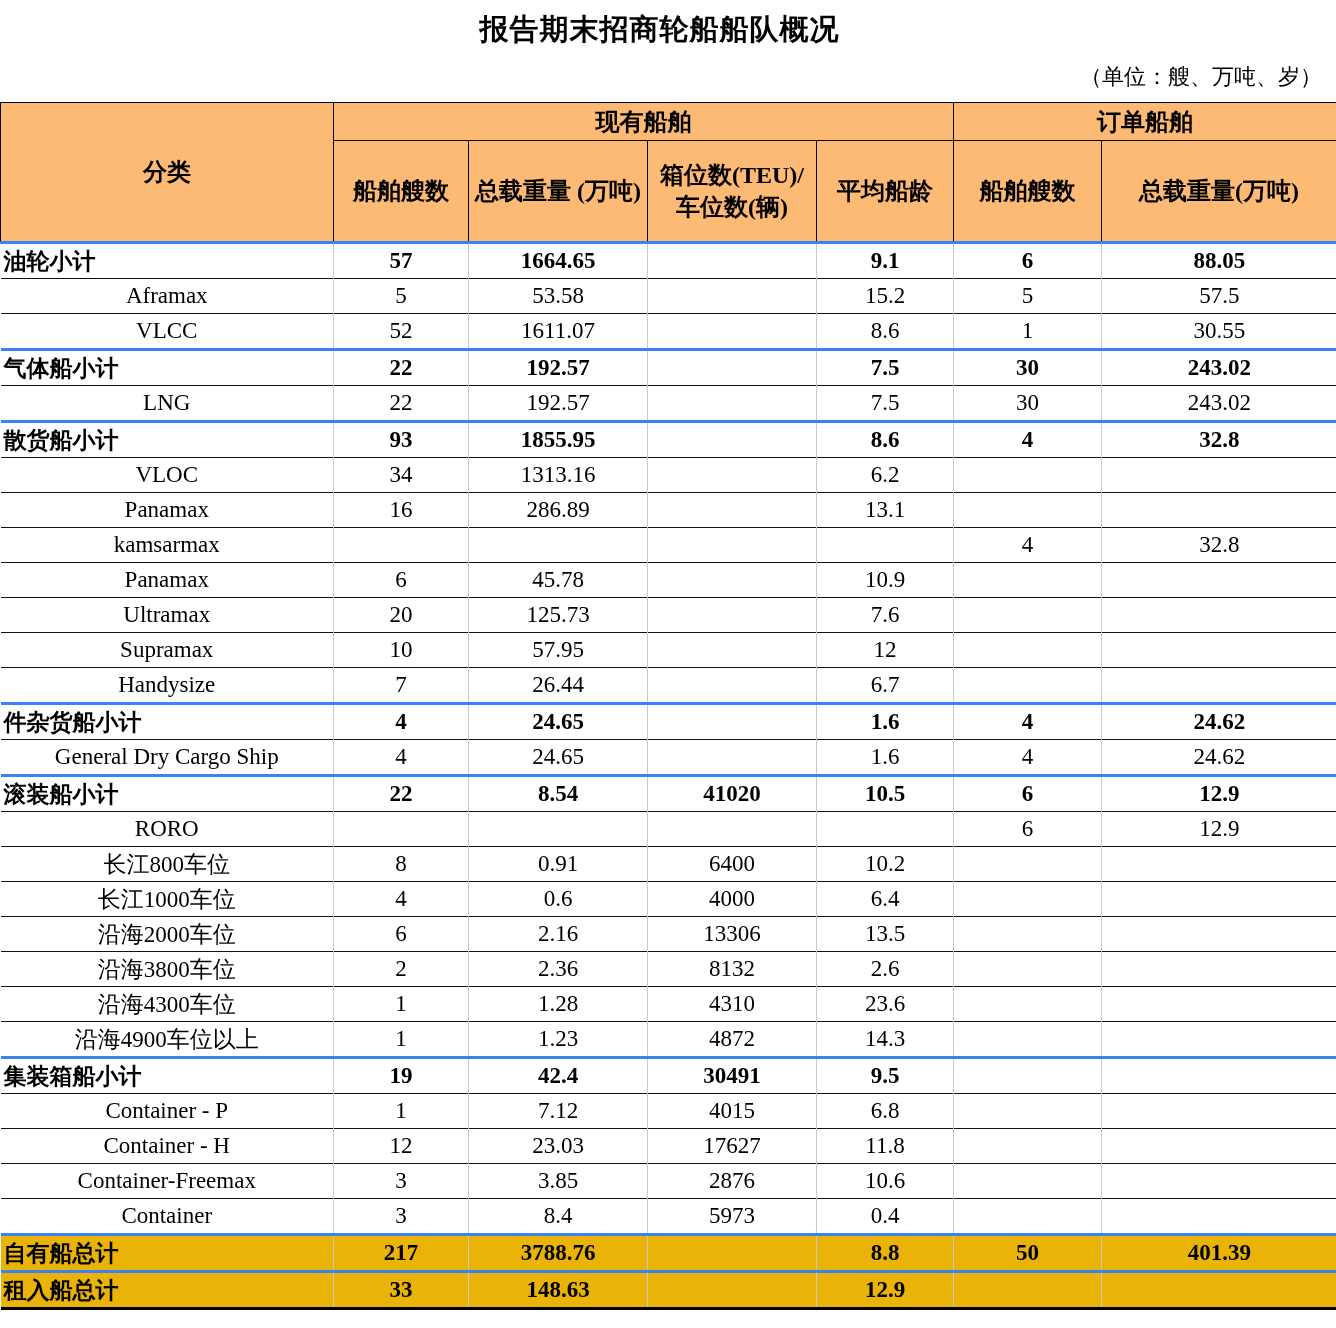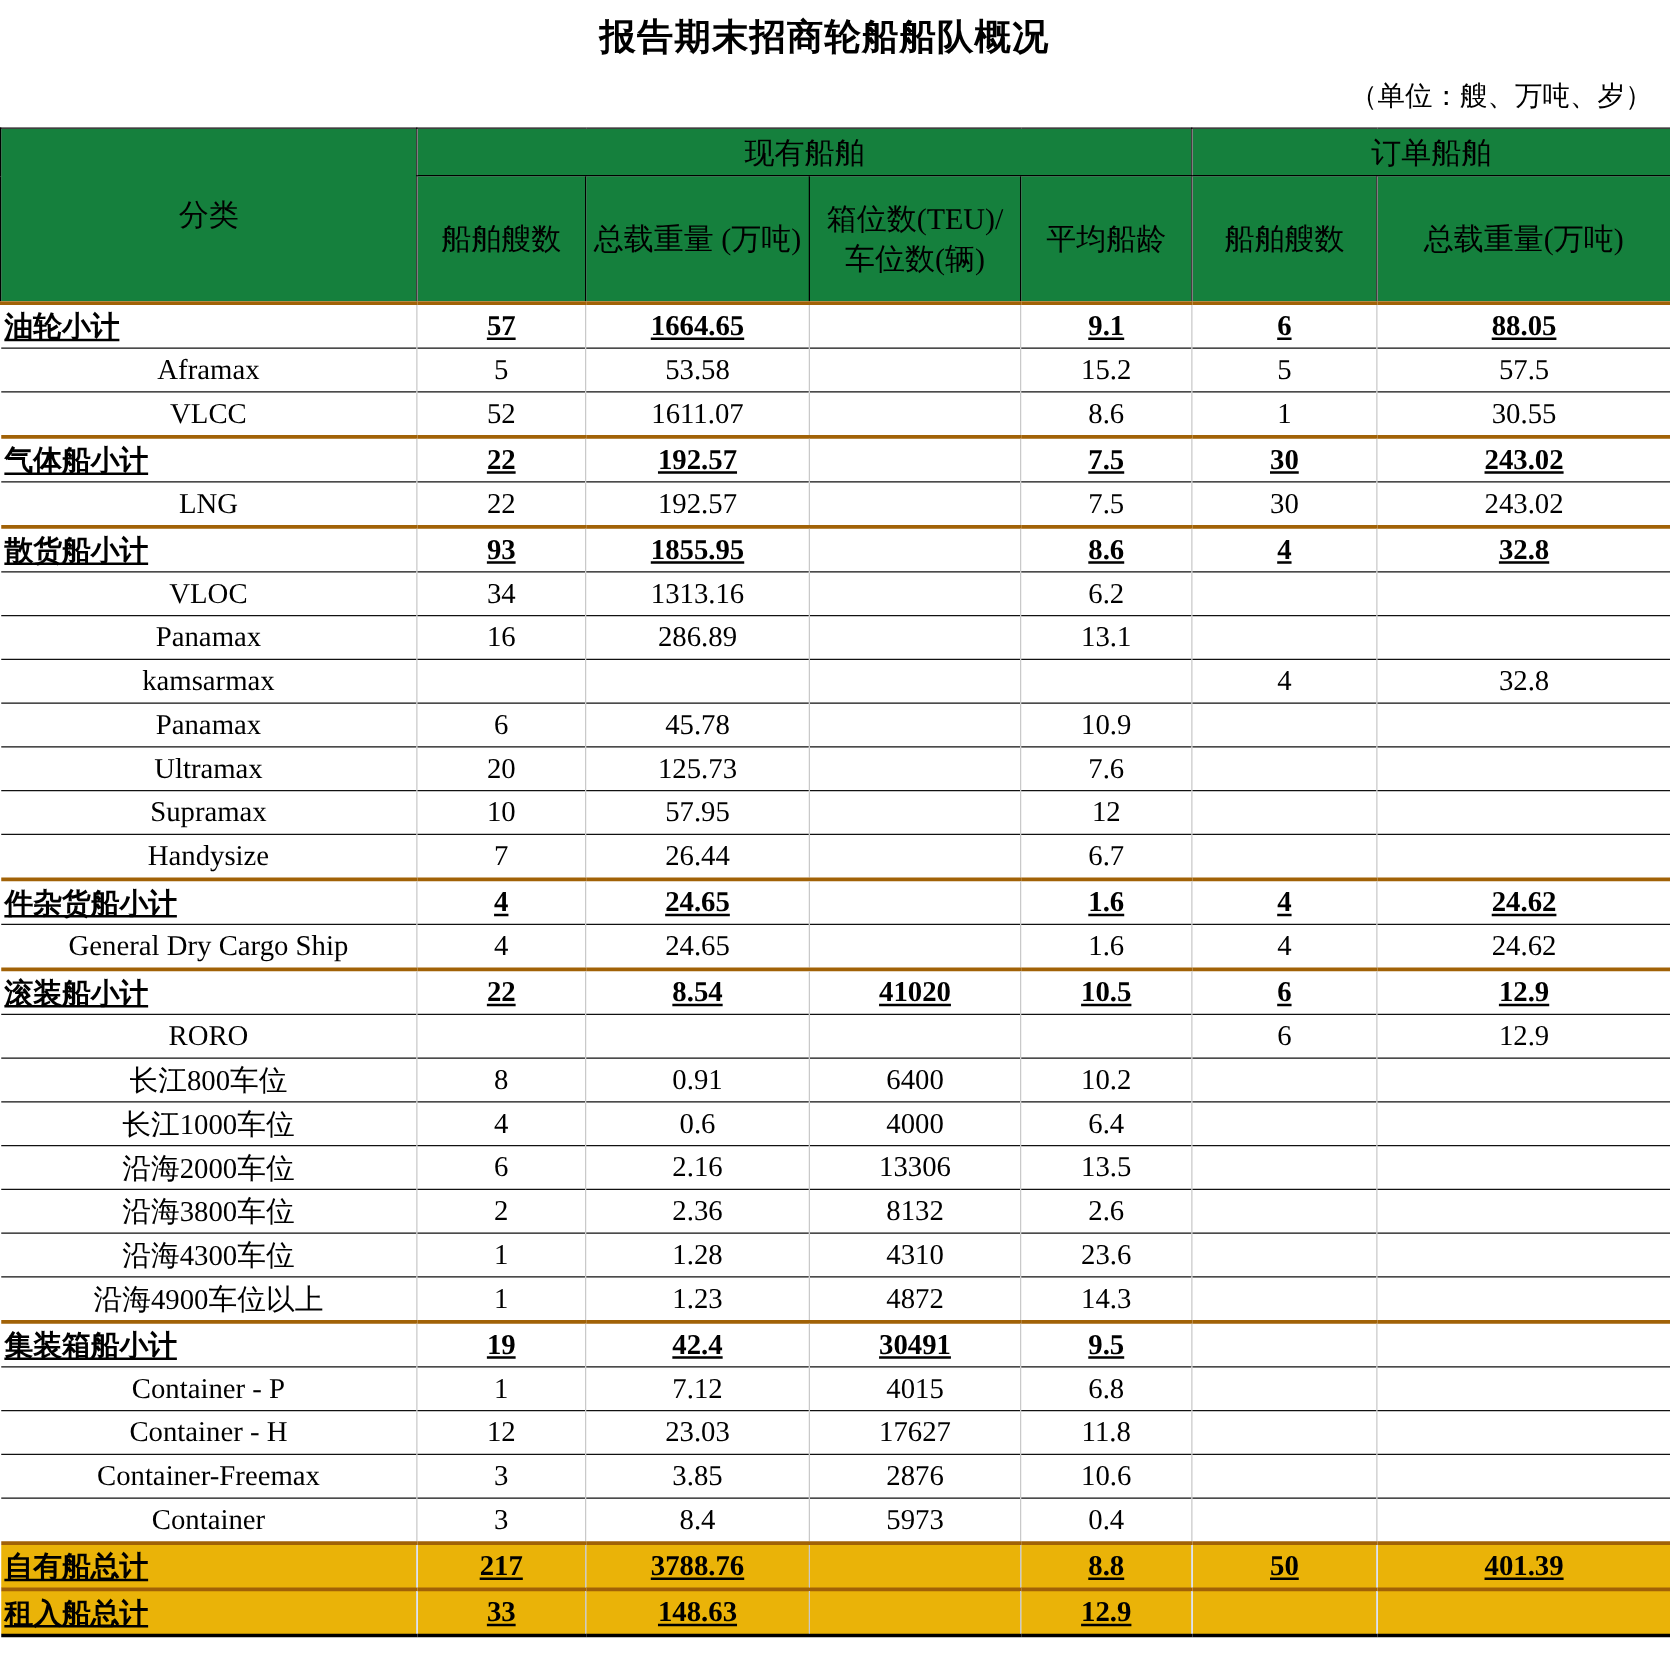--- a/index.html
+++ b/index.html
@@ -25,24 +25,24 @@
     font-size: 22px;
     padding-right: 14px;
     margin-bottom: 10px;
   }
   table.fleet {
     width: 1336px;
     border-collapse: collapse;
     table-layout: fixed;
   }
   table.fleet th {
-    background: #15803d;
+    background: #fdba74;
     border: 1.5px solid #000000;
     font-size: 24px;
-    font-weight: normal;
+    font-weight: bold;
     padding: 2px 5px;
     text-align: center;
     vertical-align: middle;
     overflow: hidden;
   }
   thead tr.group-row th { height: 33px; }
   thead tr.sub-row th { height: 96px; }
   th.category-th { font-size: 25px; }
   table.fleet td {
     border-top: 1.5px solid #111111;
@@ -53,22 +53,21 @@
     vertical-align: middle;
     font-size: 23px;
     padding: 0 4px;
     overflow: hidden;
     white-space: nowrap;
   }
   table.fleet td:first-child { border-left: none; }
   table.fleet td:last-child { border-right: none; }
   tr.row-subtotal td, tr.row-total td {
     font-weight: bold;
-    border-top: 3px solid #a16207;
-    text-decoration: underline;
+    border-top: 3px solid #3b82f6;
   }
   tr.row-subtotal td.label-cell, tr.row-total td.label-cell {
     text-align: left;
     padding-left: 3px;
   }
   tr.row-detail td.label-cell { text-align: center; }
   tr.row-total td { background: #eab308; }
   tbody tr:last-child td { border-bottom: 3px solid #000000; }
 </style>
 </head>

